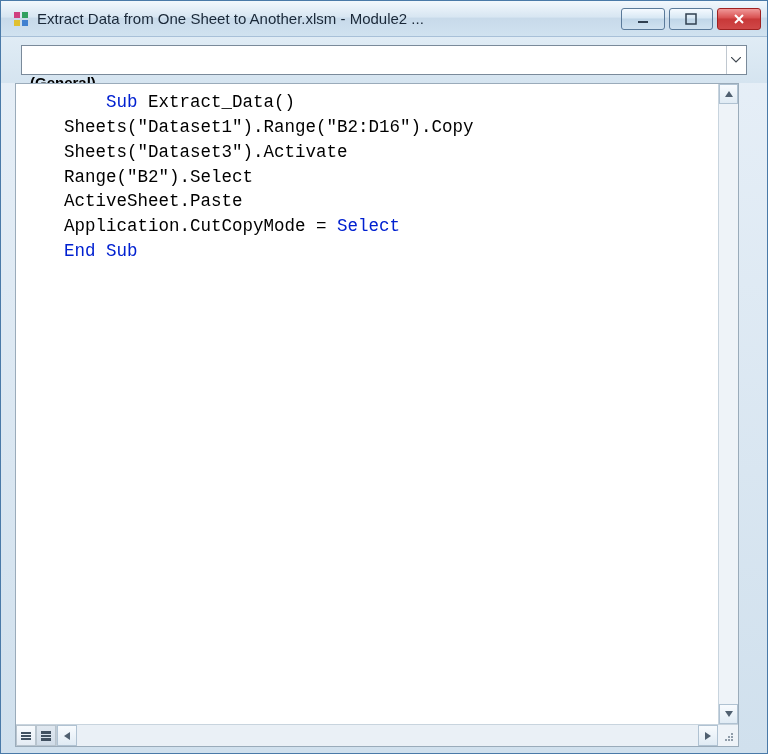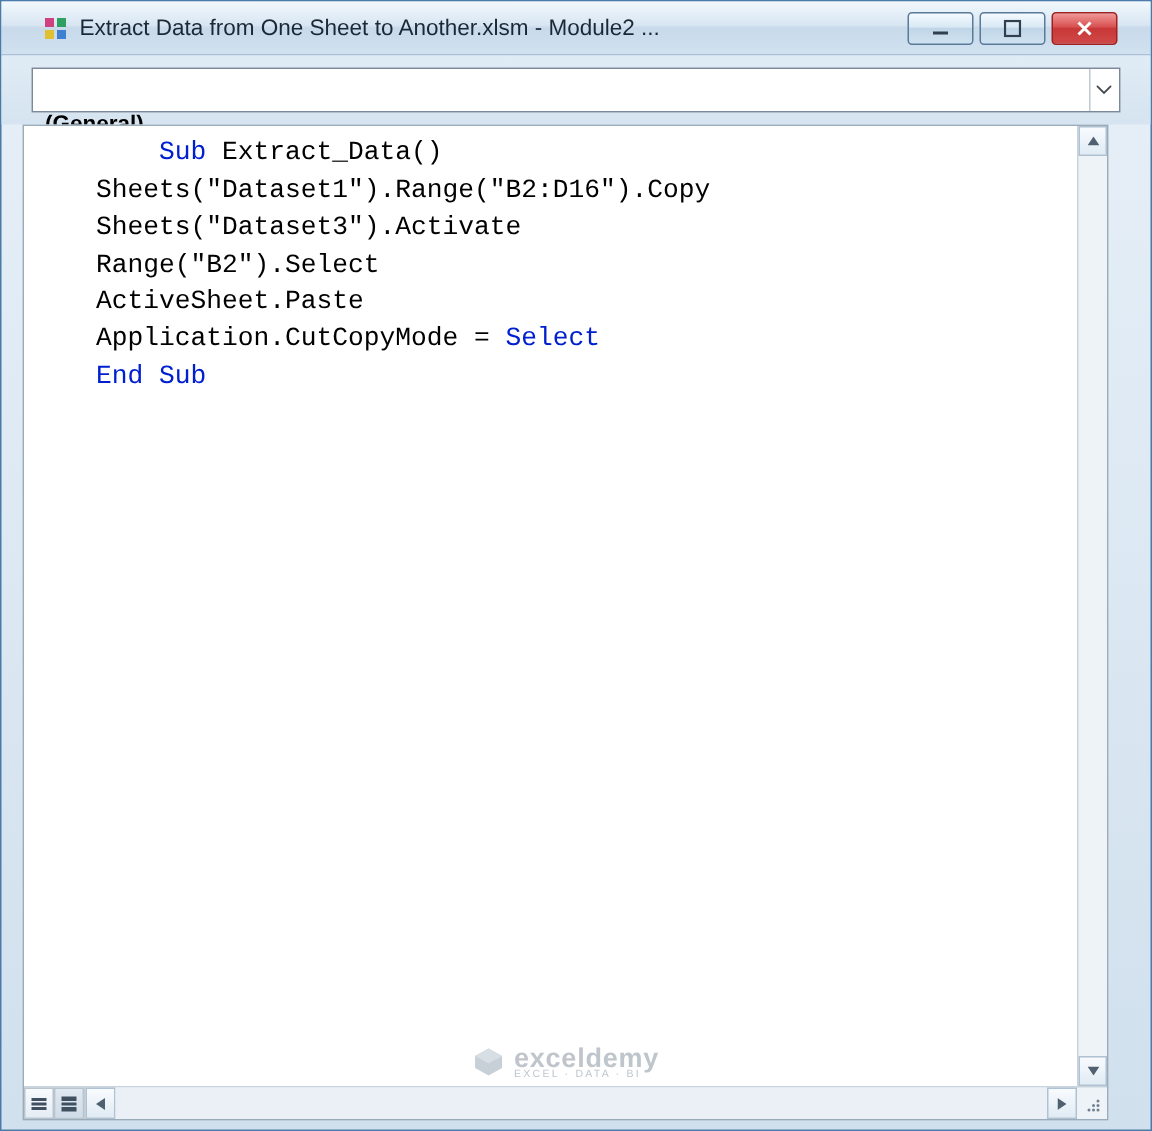--- a/index.html
+++ b/index.html
@@ -20,21 +20,21 @@
       background: linear-gradient(to bottom, #e8f0f8 0%, #d0e0ed 100%);
       border: 1px solid #4a7aa8;
       display: flex;
       flex-direction: column;
     }
     .titlebar {
       height: 36px;
       background: linear-gradient(to bottom, #f2f8fd 0%, #d8e6f2 45%, #c8daea 50%, #d0e2f0 100%);
       display: flex;
       align-items: center;
-      padding: 0 20px;
+      padding: 0 4px;
       border-bottom: 1px solid #a8c0d8;
     }
     .titlebar .app-icon {
       width: 20px;
       height: 20px;
       margin: 0 6px;
       display: flex;
       align-items: center;
       justify-content: center;
     }
@@ -275,30 +275,20 @@
         </div>
         <div class="track"></div>
         <div class="arrow-down">
           <svg width="8" height="6" viewBox="0 0 8 6">
               <path d="M4 6 L8 0 L0 0 Z" fill="#506070"></path>
             </svg>
         </div>
       </div>
     </div>
 
-    <div class="watermark">
-      <svg width="22" height="22" viewBox="0 0 22 22">
-        <path d="M11 2 L20 7 L20 15 L11 20 L2 15 L2 7 Z" fill="#9aaab8"></path>
-        <path d="M11 2 L20 7 L11 12 L2 7 Z" fill="#b8c4ce"></path>
-      </svg>
-      <div class="wm-text">
-        <div class="wm-main">exceldemy</div>
-        <div class="wm-sub">EXCEL · DATA · BI</div>
-      </div>
-    </div>
 
     <div class="bottom-bar">
       <div class="view-btns">
         <div class="view-btn">
           <svg width="12" height="12" viewBox="0 0 12 12">
             <rect x="1" y="2" width="10" height="2" fill="#405060"></rect>
             <rect x="1" y="5" width="10" height="2" fill="#405060"></rect>
             <rect x="1" y="8" width="10" height="2" fill="#405060"></rect>
           </svg>
         </div>

